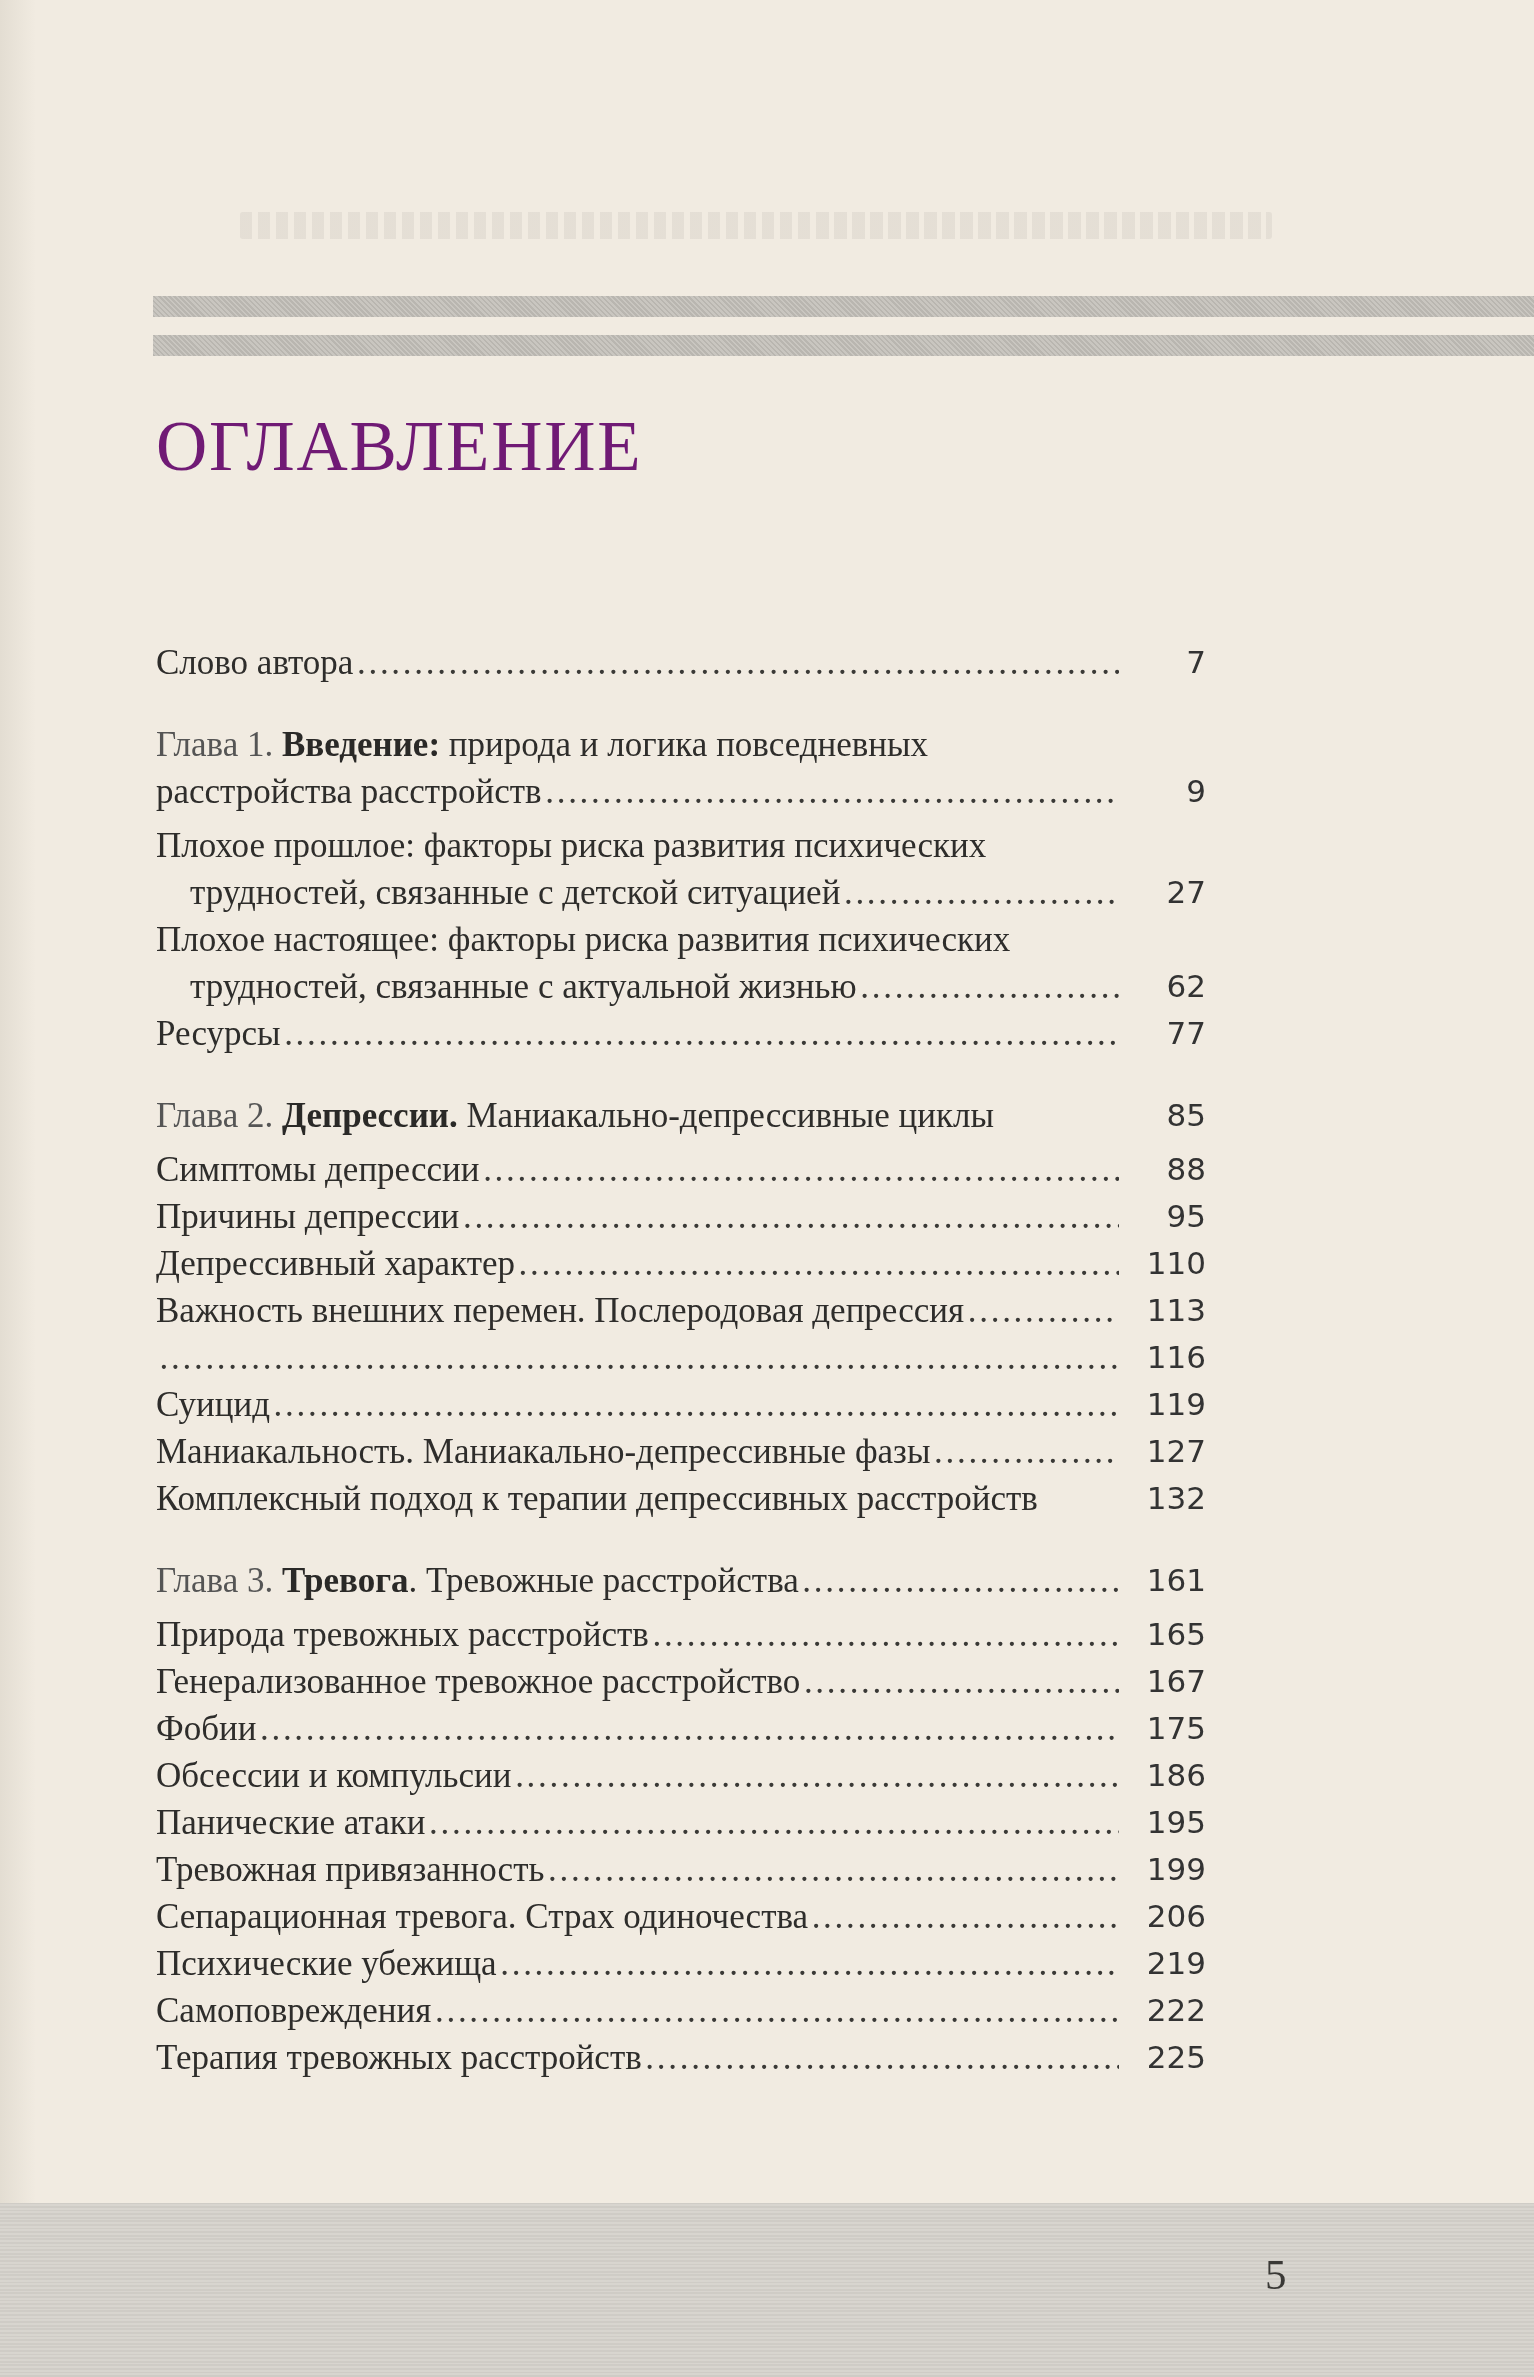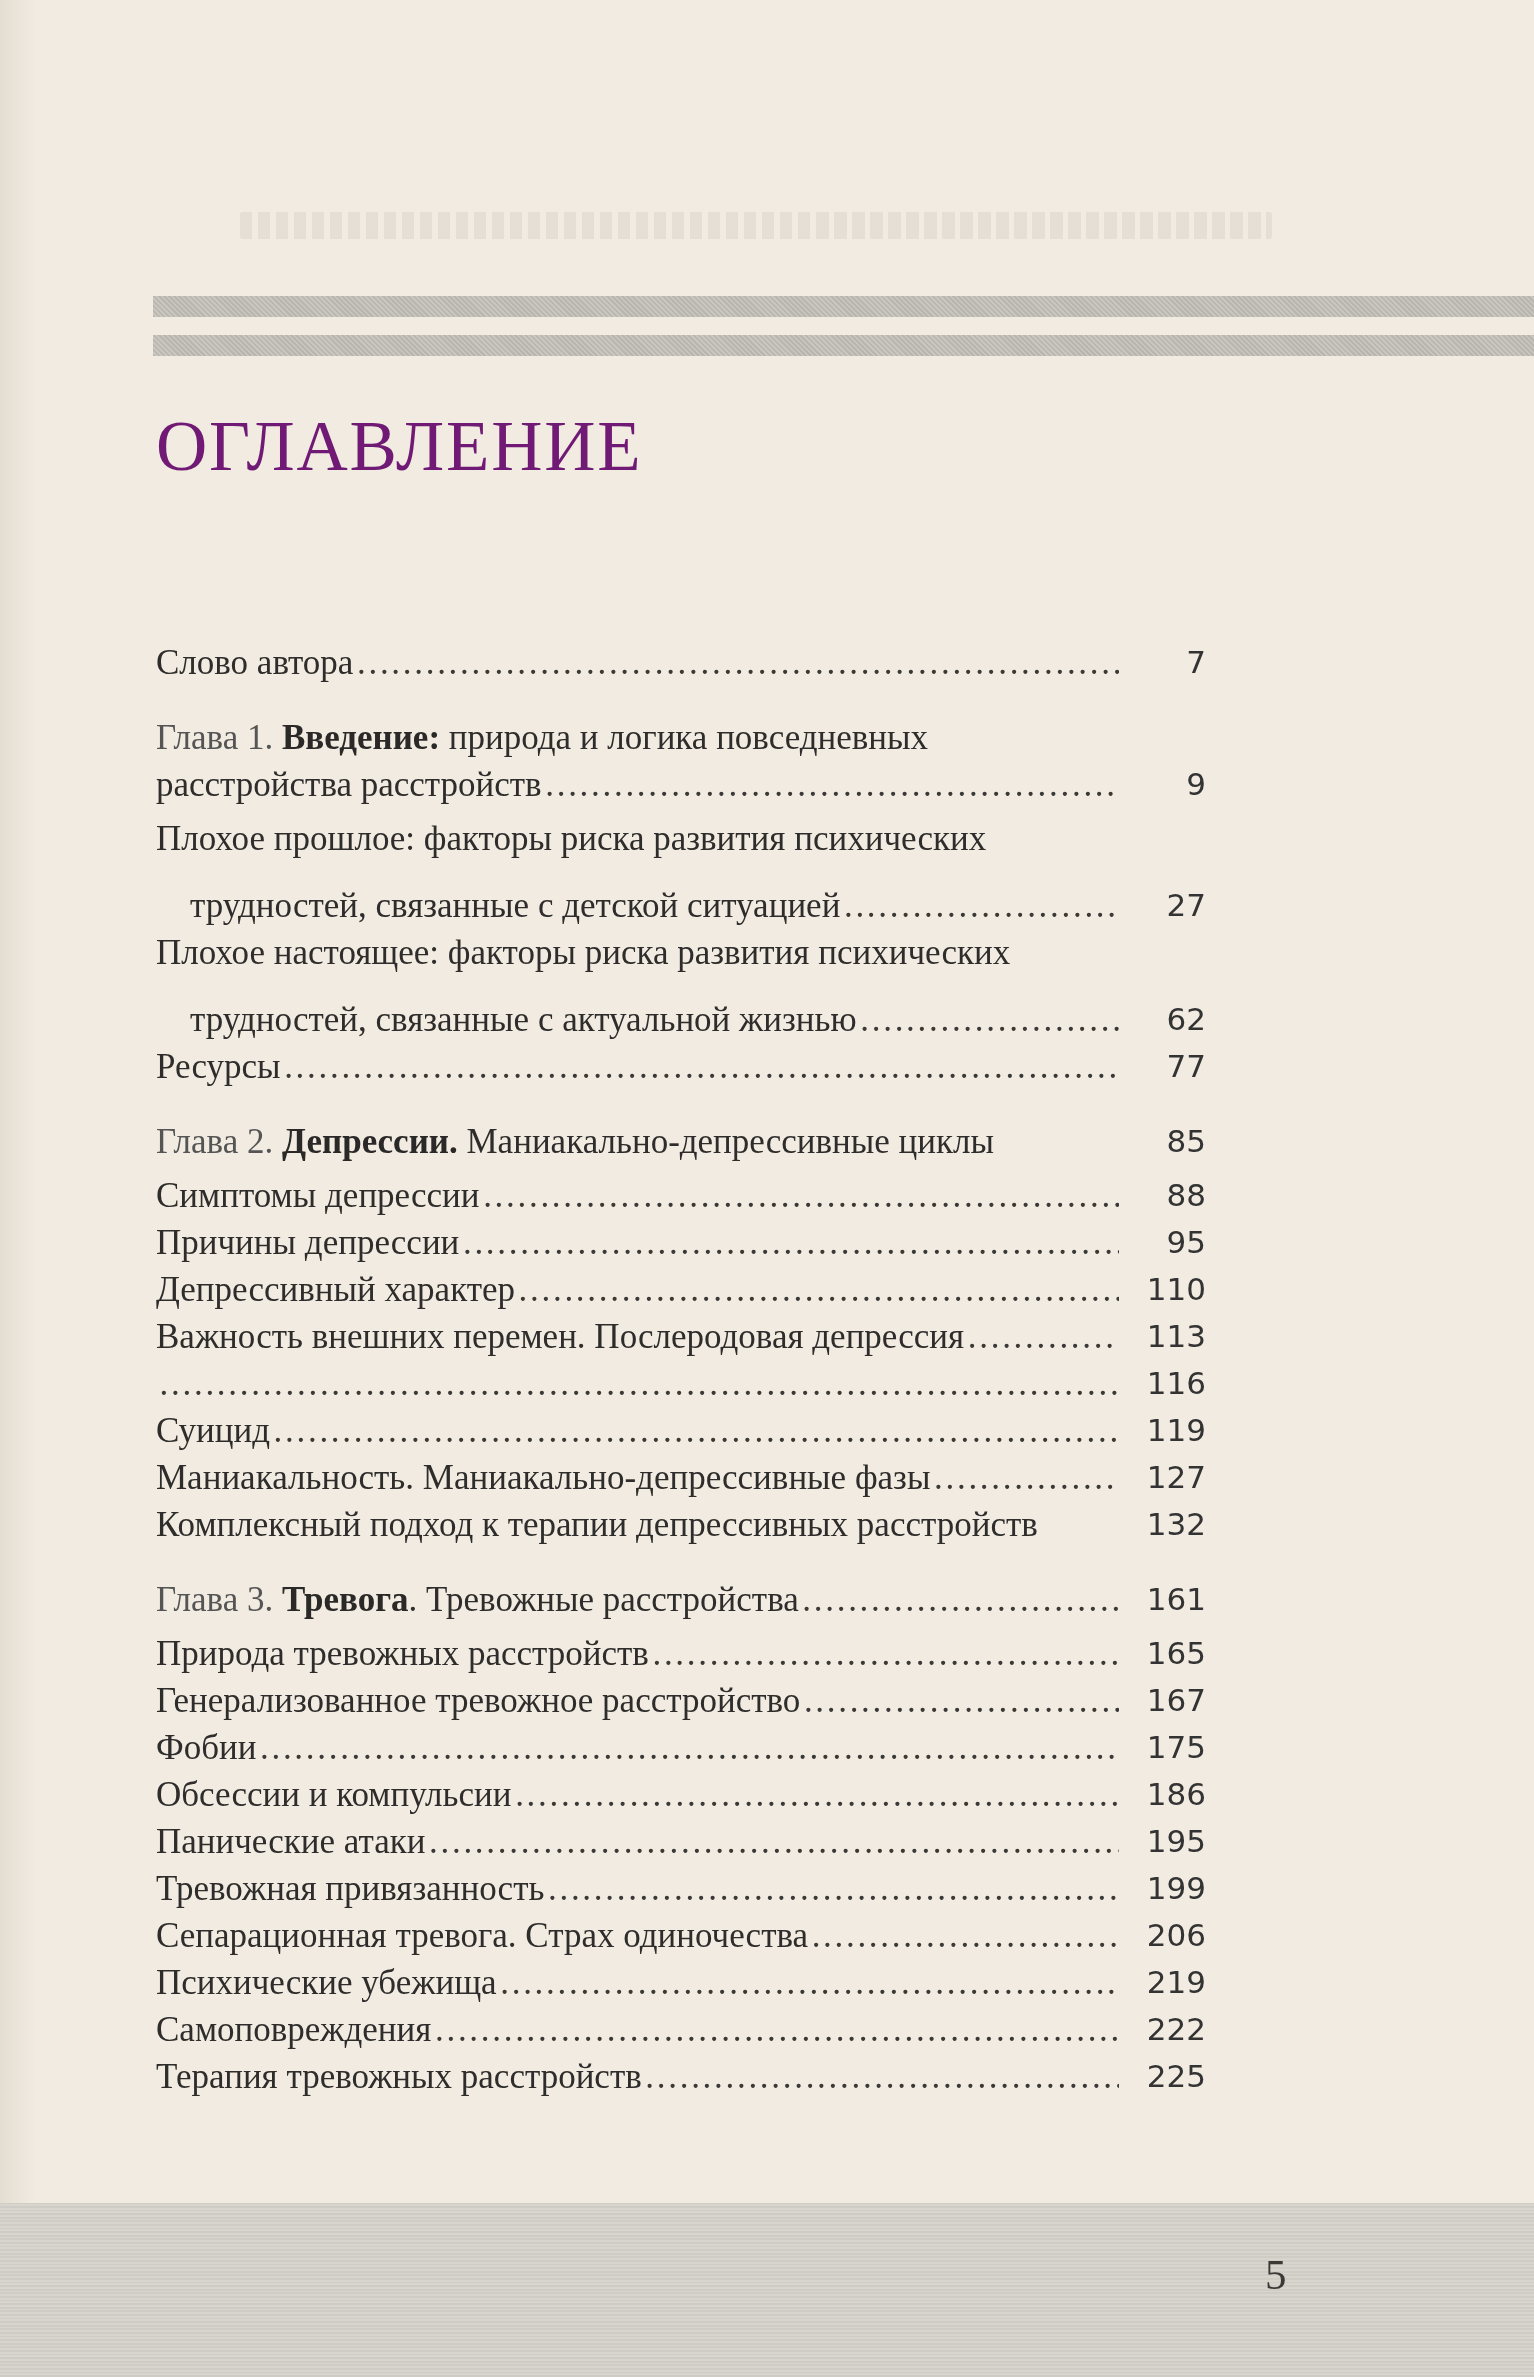--- a/index.html
+++ b/index.html
@@ -40,22 +40,22 @@
       color: #3a3936; letter-spacing: 2.7px;
     }
     .entry .dots::after { content: "........................................................................................................................................................................................................"; }
     .entry .page {
       font-family: "DejaVu Sans", "Liberation Sans", sans-serif;
       font-size: 31px; min-width: 80px; text-align: right; color: #333;
     }
     .entry.nodots .dots::after { content: ""; }
     .entry.nodots .dots { flex: 1; }
     .line-first { line-height: 47px; white-space: nowrap; }
-    .indent { padding-left: 34px; margin-top: 20px; }
-    .chapter { margin-top: 28px; }
+    .indent { padding-left: 34px; }
+    .chapter { margin-top: 35px; }
     .chapter .label { color: #555; }
     .chapter .bold { font-weight: bold; color: #2a2927; }
     .sub { margin-top: 0; }
     .gap-after-chapter { margin-top: 7.1px; }
     .bottom-band {
       position: absolute; left: 0; top: 2203px; width: 1534px; height: 174px;
       background: repeating-linear-gradient(0deg, #cfccc6 0 1.8px, #d8d5cf 1.8px 3.6px);
     }
     .page-number {
       position: absolute; left: 1265px; top: 2250px;

